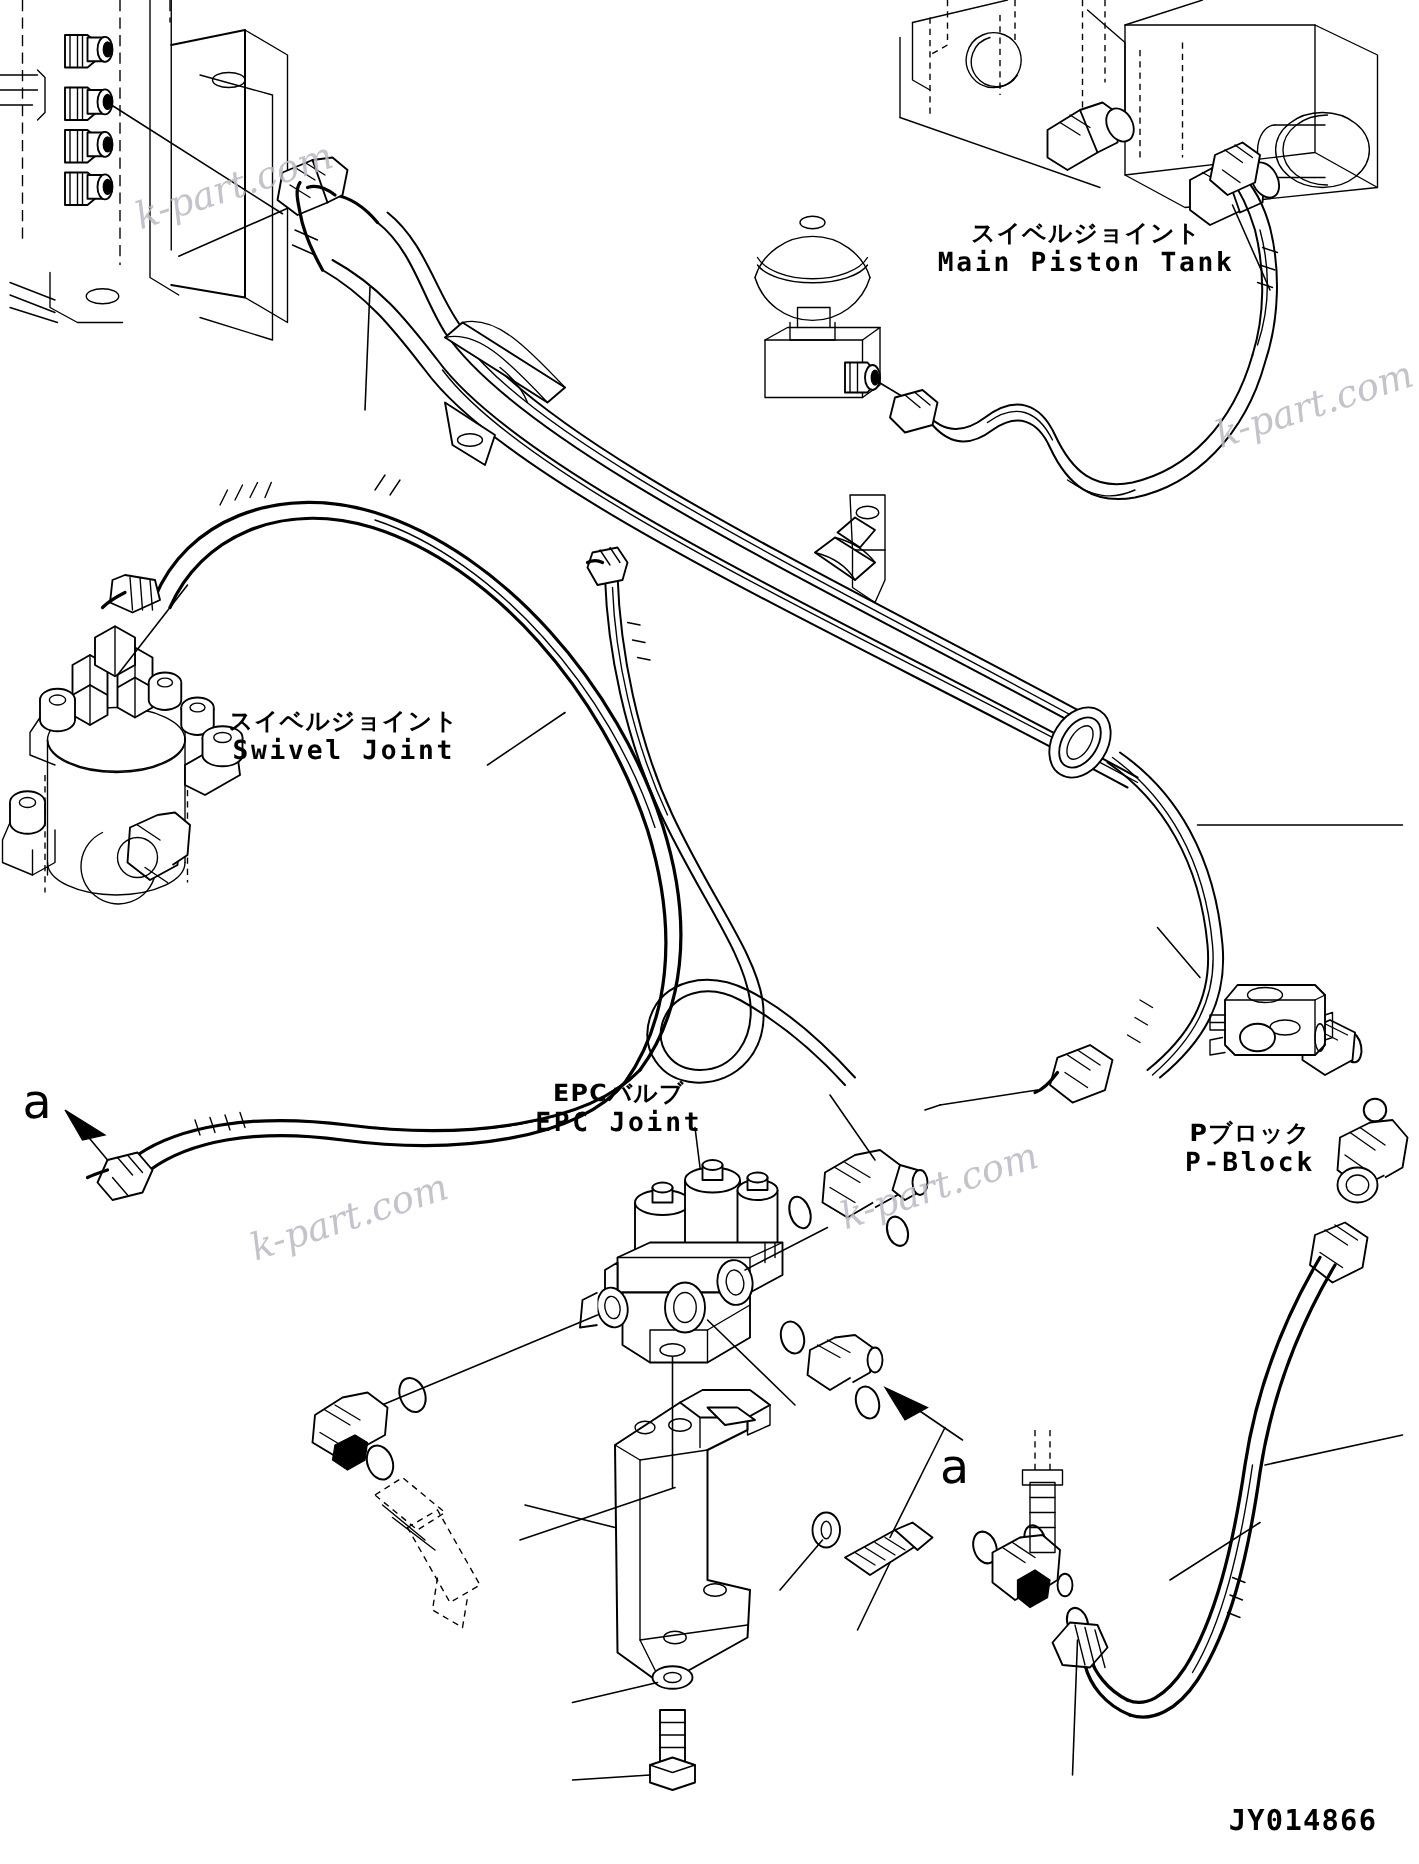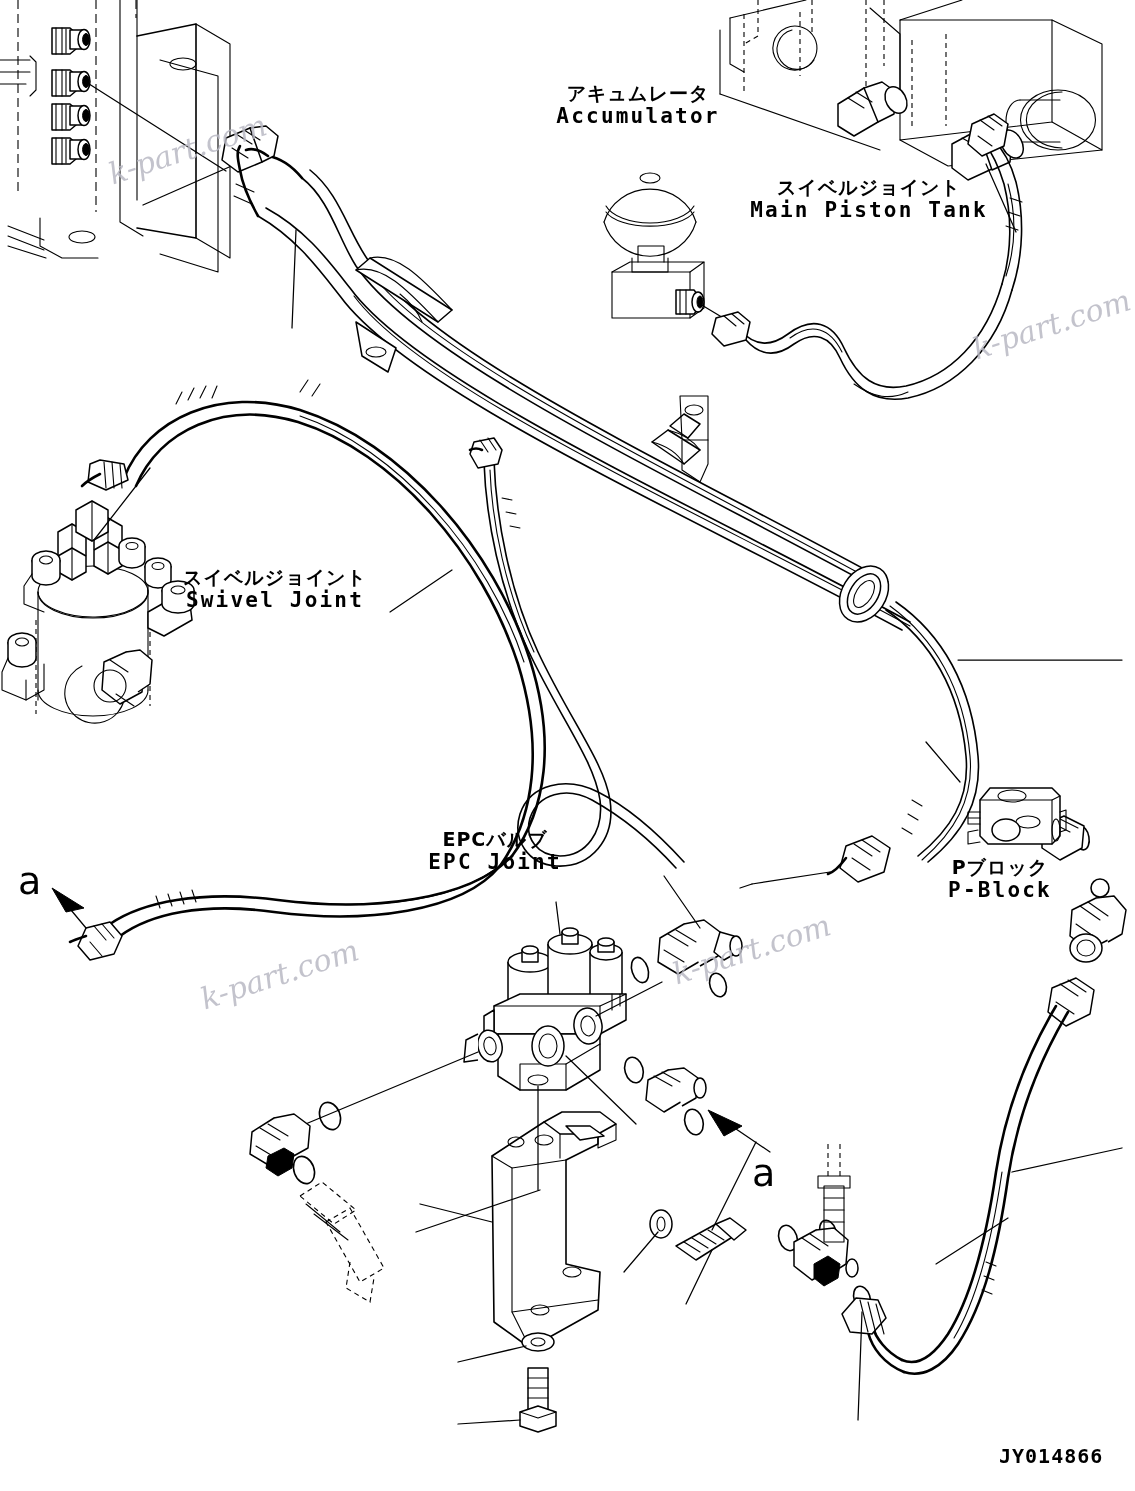--- a/index.html
+++ b/index.html
@@ -13,21 +13,21 @@
        line-height:1.18;}
   .lbl .jp{font-family:"DejaVu Sans",sans-serif;font-size:19px;letter-spacing:1px;
            font-weight:600;display:block;}
   .lbl .en{font-family:"DejaVu Sans Mono","Liberation Mono",monospace;font-size:21px;
            letter-spacing:2.2px;display:block;font-weight:600;}
 
   .secmark{position:absolute;font-family:"DejaVu Sans",sans-serif;font-size:38px;
            font-weight:400;color:#000;line-height:1;}
 
   .dwgno{position:absolute;font-family:"DejaVu Sans Mono","Liberation Mono",monospace;
-         font-size:20px;letter-spacing:1px;color:#000;font-weight:700;margin-left:16px;}
+         font-size:23px;letter-spacing:1px;color:#000;font-weight:700;}
 
   .wm{position:absolute;color:#b9b9c4;font-family:"DejaVu Serif","Liberation Serif",serif;
       font-style:italic;font-size:30px;white-space:nowrap;pointer-events:none;
       -webkit-text-stroke:0px;opacity:.85;}
 </style>
 </head>
 <body>
 
 <div id="sheet">
 
@@ -574,41 +574,37 @@
     </g>
 
   </svg>
 
   <div class="wm" style="left:104px;top:158px;transform:rotate(-18deg);transform-origin:left top;">k-part.com</div>
   <div class="wm" style="left:968px;top:333px;transform:rotate(-18deg);transform-origin:left top;">k-part.com</div>
   <div class="wm" style="left:196px;top:983px;transform:rotate(-18deg);transform-origin:left top;">k-part.com</div>
   <div class="wm" style="left:668px;top:958px;transform:rotate(-18deg);transform-origin:left top;">k-part.com</div>
 
 
-  <div class="lbl" style="left:508px;top:82px;width:260px;">
-    <span class="jp">アキュムレータ</span>
-    <span class="en">Accumulator</span>
-  </div>
 
   <div class="lbl" style="left:738px;top:176px;width:262px;">
     <span class="jp">スイベルジョイント</span>
     <span class="en">Main Piston Tank</span>
   </div>
 
   <div class="lbl" style="left:145px;top:566px;width:260px;">
     <span class="jp">スイベルジョイント</span>
     <span class="en">Swivel Joint</span>
   </div>
 
-  <div class="lbl" style="left:395px;top:828px;width:200px;">
+  <div class="lbl" style="left:395px;top:864px;width:200px;">
     <span class="jp">EPCバルブ</span>
     <span class="en">EPC Joint</span>
   </div>
 
-  <div class="lbl" style="left:900px;top:856px;width:200px;">
+  <div class="lbl" style="left:900px;top:896px;width:200px;">
     <span class="jp">Pブロック</span>
     <span class="en">P-Block</span>
   </div>
 
   <div class="secmark" style="left:18px;top:862px;">a</div>
   <div class="secmark" style="left:752px;top:1154px;">a</div>
 
   <div class="dwgno" style="left:983px;top:1444px;">JY014866</div>
 
 </div>

